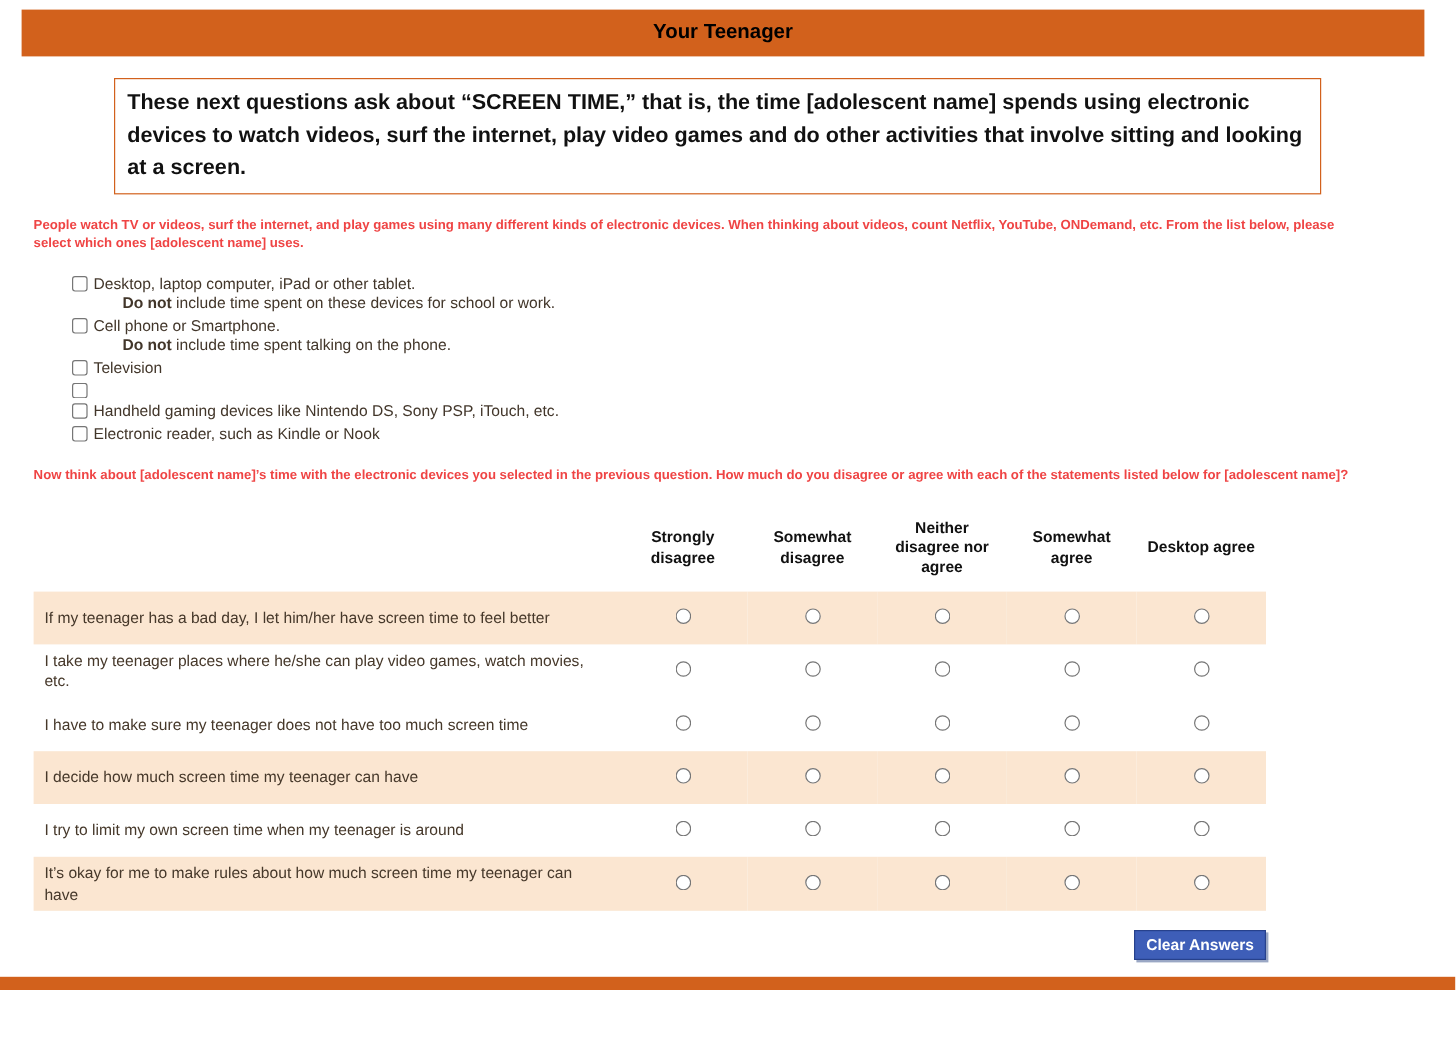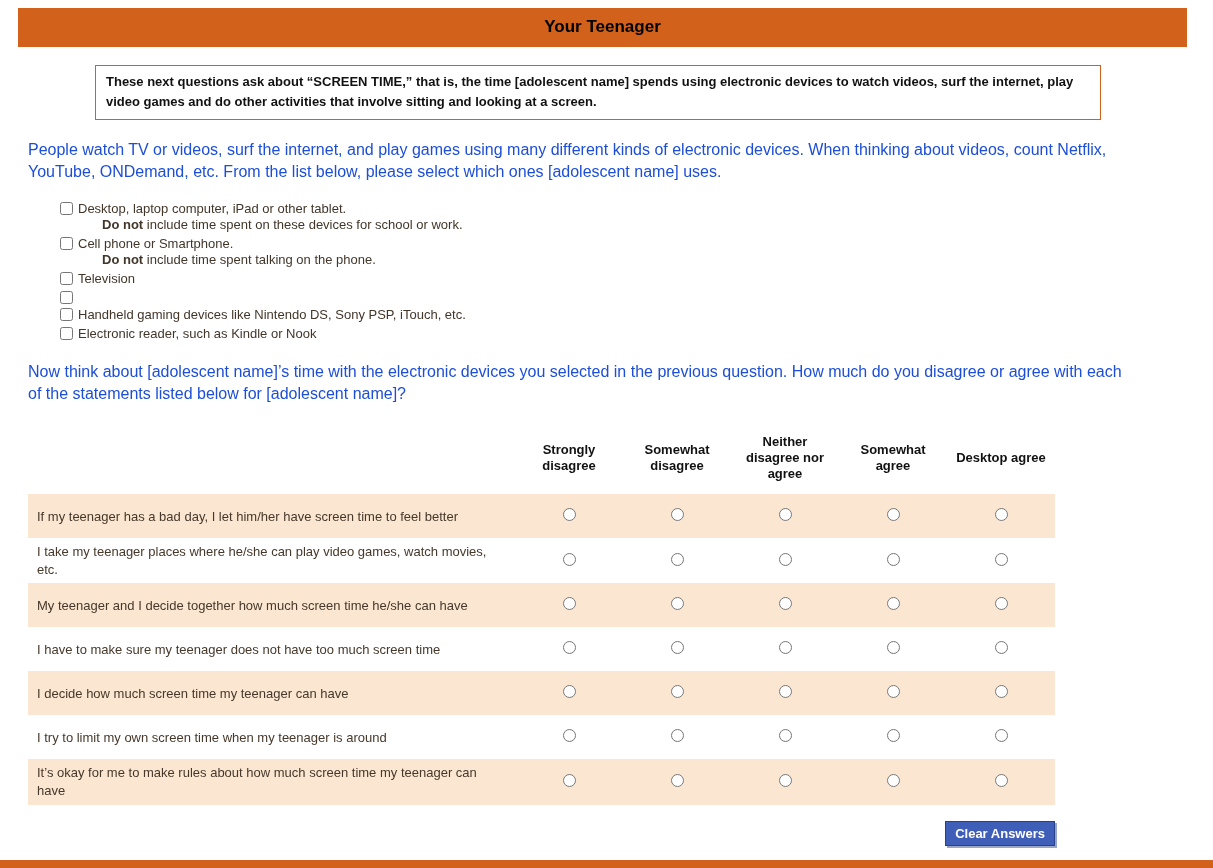--- a/index.html
+++ b/index.html
@@ -26,31 +26,31 @@
     font-size: 17px;
     padding: 9px 0 10px;
   }
 
   
   .intro-box {
     margin: 18px 112px 0 95px;
     border: 1px solid var(--accent-orange, #D2611C);
     padding: 6px 10px 8px;
     font-weight: bold;
-    font-size: 13px;
+    font-size: 18px;
     line-height: 1.5;
     color: #111;
   }
 
   .question {
     margin: 19px 80px 12px 28px;
-    font-weight: normal;
-    font-size: 16px;
+    font-weight: bold;
+    font-size: 11px;
     line-height: 1.4;
-    color: #1d4ed8;
+    color: #ef4444;
   }
 
   
   .checkbox-list {
     margin: 16px 0 0 60px;
     font-size: 13px;
     color: #42362a;
   }
   .cb-item { margin-bottom: 2px; }
   .cb-line {
@@ -211,28 +211,20 @@
         <td class="cell"><input type="radio" name="q0" style=""></td>
       </tr>
       <tr>
         <td class="rowlabel">I take my teenager places where he/she can play video games, watch movies, etc.</td>
         <td class="cell"><input type="radio" name="q1" style=""></td>
         <td class="cell"><input type="radio" name="q1" style=""></td>
         <td class="cell"><input type="radio" name="q1" style=""></td>
         <td class="cell"><input type="radio" name="q1" style=""></td>
         <td class="cell"><input type="radio" name="q1" style=""></td>
       </tr>
-      <tr class="peach">
-        <td class="rowlabel">My teenager and I decide together how much screen time he/she can have</td>
-        <td class="cell"><input type="radio" name="q2" style=""></td>
-        <td class="cell"><input type="radio" name="q2" style=""></td>
-        <td class="cell"><input type="radio" name="q2" style=""></td>
-        <td class="cell"><input type="radio" name="q2" style=""></td>
-        <td class="cell"><input type="radio" name="q2" style=""></td>
-      </tr>
       <tr>
         <td class="rowlabel">I have to make sure my teenager does not have too much screen time</td>
         <td class="cell"><input type="radio" name="q3" style=""></td>
         <td class="cell"><input type="radio" name="q3" style=""></td>
         <td class="cell"><input type="radio" name="q3" style=""></td>
         <td class="cell"><input type="radio" name="q3" style=""></td>
         <td class="cell"><input type="radio" name="q3" style=""></td>
       </tr>
       <tr class="peach">
         <td class="rowlabel">I decide how much screen time my teenager can have</td>

